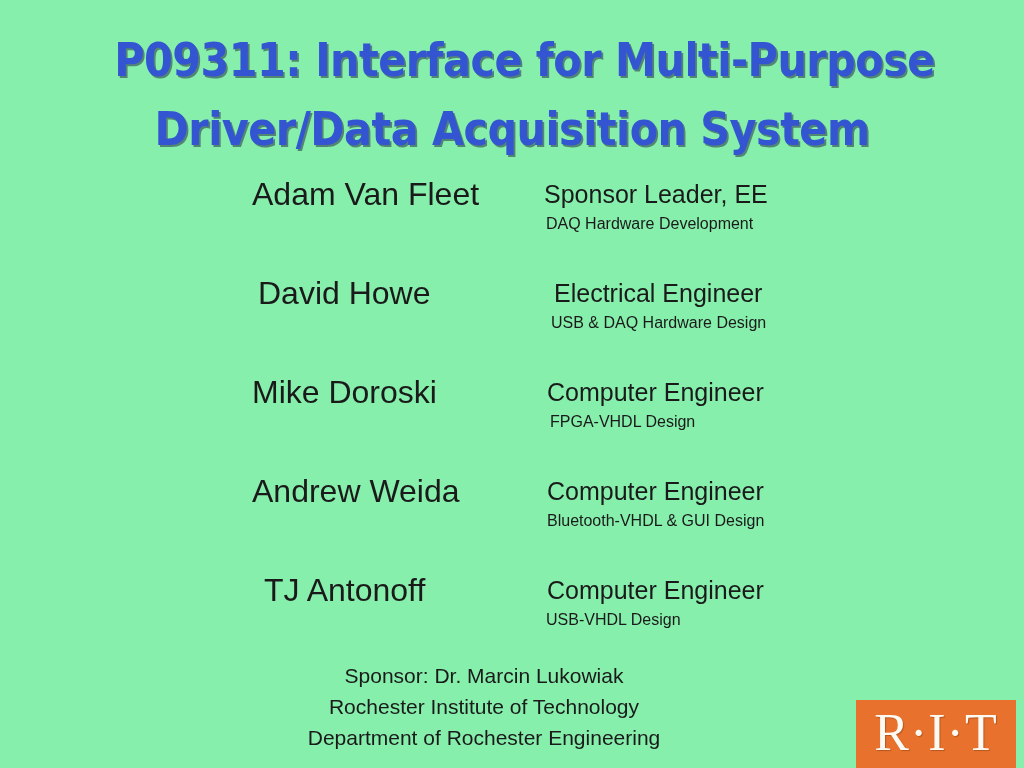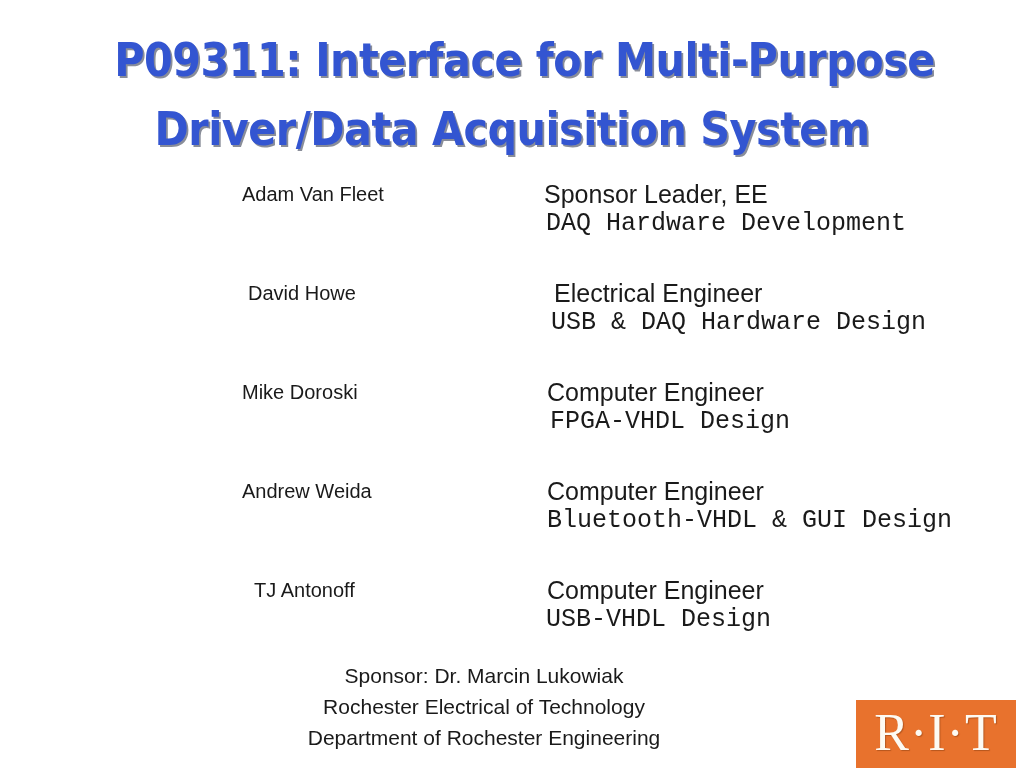--- a/index.html
+++ b/index.html
@@ -12,21 +12,21 @@
     height: 768px;
     background: #ecebde;
     font-family: "Liberation Sans", sans-serif;
     color: #1a1a1a;
     overflow: hidden;
   }
   .slide {
     position: relative;
     width: 1024px;
     height: 768px;
-    background: #ffffff;
+    background: #86efac;
   }
 
   
   .title-block {
     position: absolute;
     top: 26px;
     left: 60px;
     width: 904px;
     text-align: center;
   }
@@ -50,38 +50,38 @@
     left: 0;
     width: 1024px;
   }
   .member-row {
     position: relative;
     height: 99px;
   }
   .member-name {
     position: absolute;
     top: 0;
-    font-size: 20px;
+    font-size: 32px;
     line-height: 33px;
     white-space: nowrap;
+    margin-left: 10px;
   }
   .member-role {
     position: absolute;
     top: 0;
     font-size: 25px;
     line-height: 33px;
     white-space: nowrap;
   }
   .member-detail {
     position: absolute;
     top: 31px;
-    font-size: 25px;
+    font-size: 16px;
     line-height: 30px;
     white-space: nowrap;
-    font-family: Liberation Mono, monospace;
   }
 
   
   .sponsor-block {
     position: absolute;
     top: 660px;
     left: 180px;
     width: 608px;
     text-align: center;
   }
@@ -155,21 +155,21 @@
     <div class="member-row">
       <div class="member-name" style="left:254px">TJ Antonoff</div>
       <div class="member-role" style="left:547px">Computer Engineer</div>
       <div class="member-detail" style="left:546px">USB-VHDL Design</div>
     </div>
 
   </div>
 
   <div class="sponsor-block">
     <div class="sponsor-line">Sponsor:  Dr. Marcin Lukowiak</div>
-    <div class="sponsor-line">Rochester Electrical of Technology</div>
+    <div class="sponsor-line">Rochester Institute of Technology</div>
     <div class="sponsor-line">Department of Rochester Engineering</div>
   </div>
 
   <div class="rit-logo">
     <span class="rit-logo-text">R·I·T</span>
   </div>
 
 </div>
 
 </body></html>

